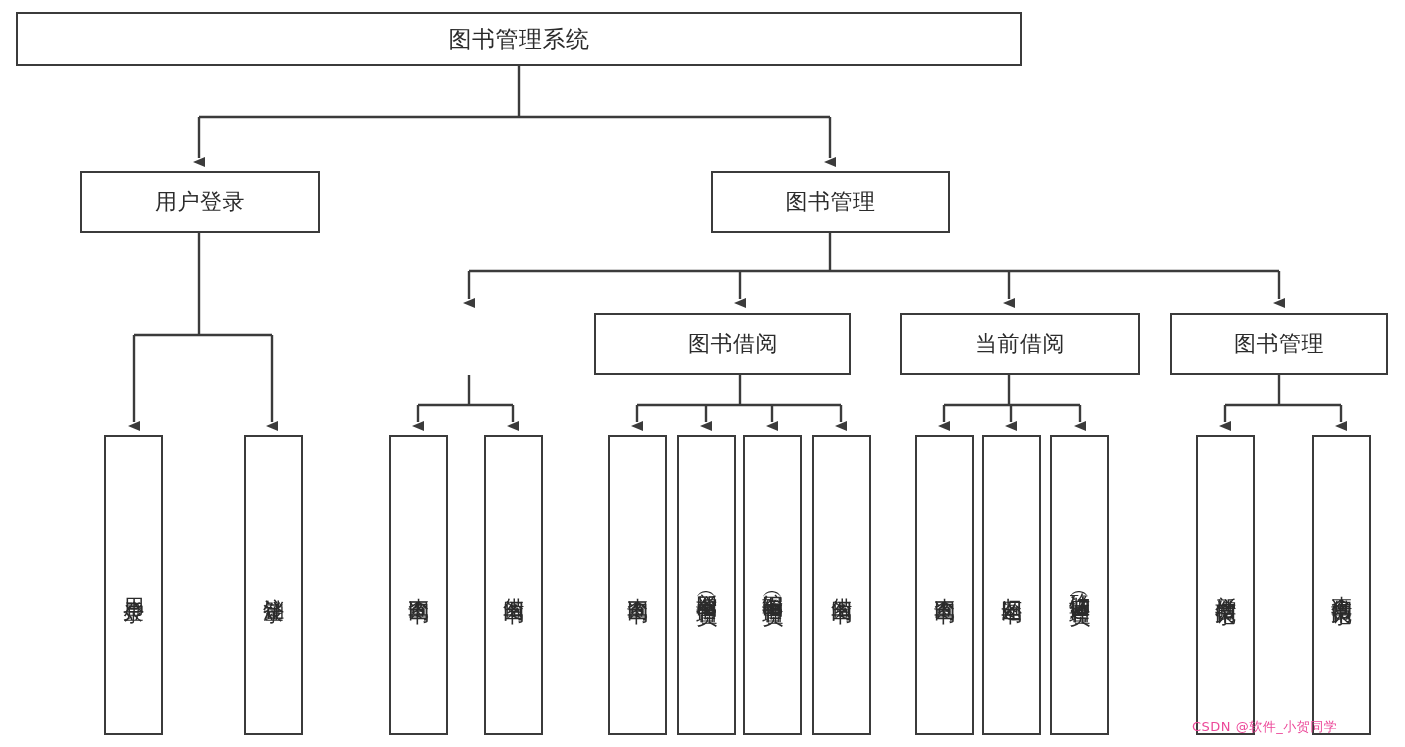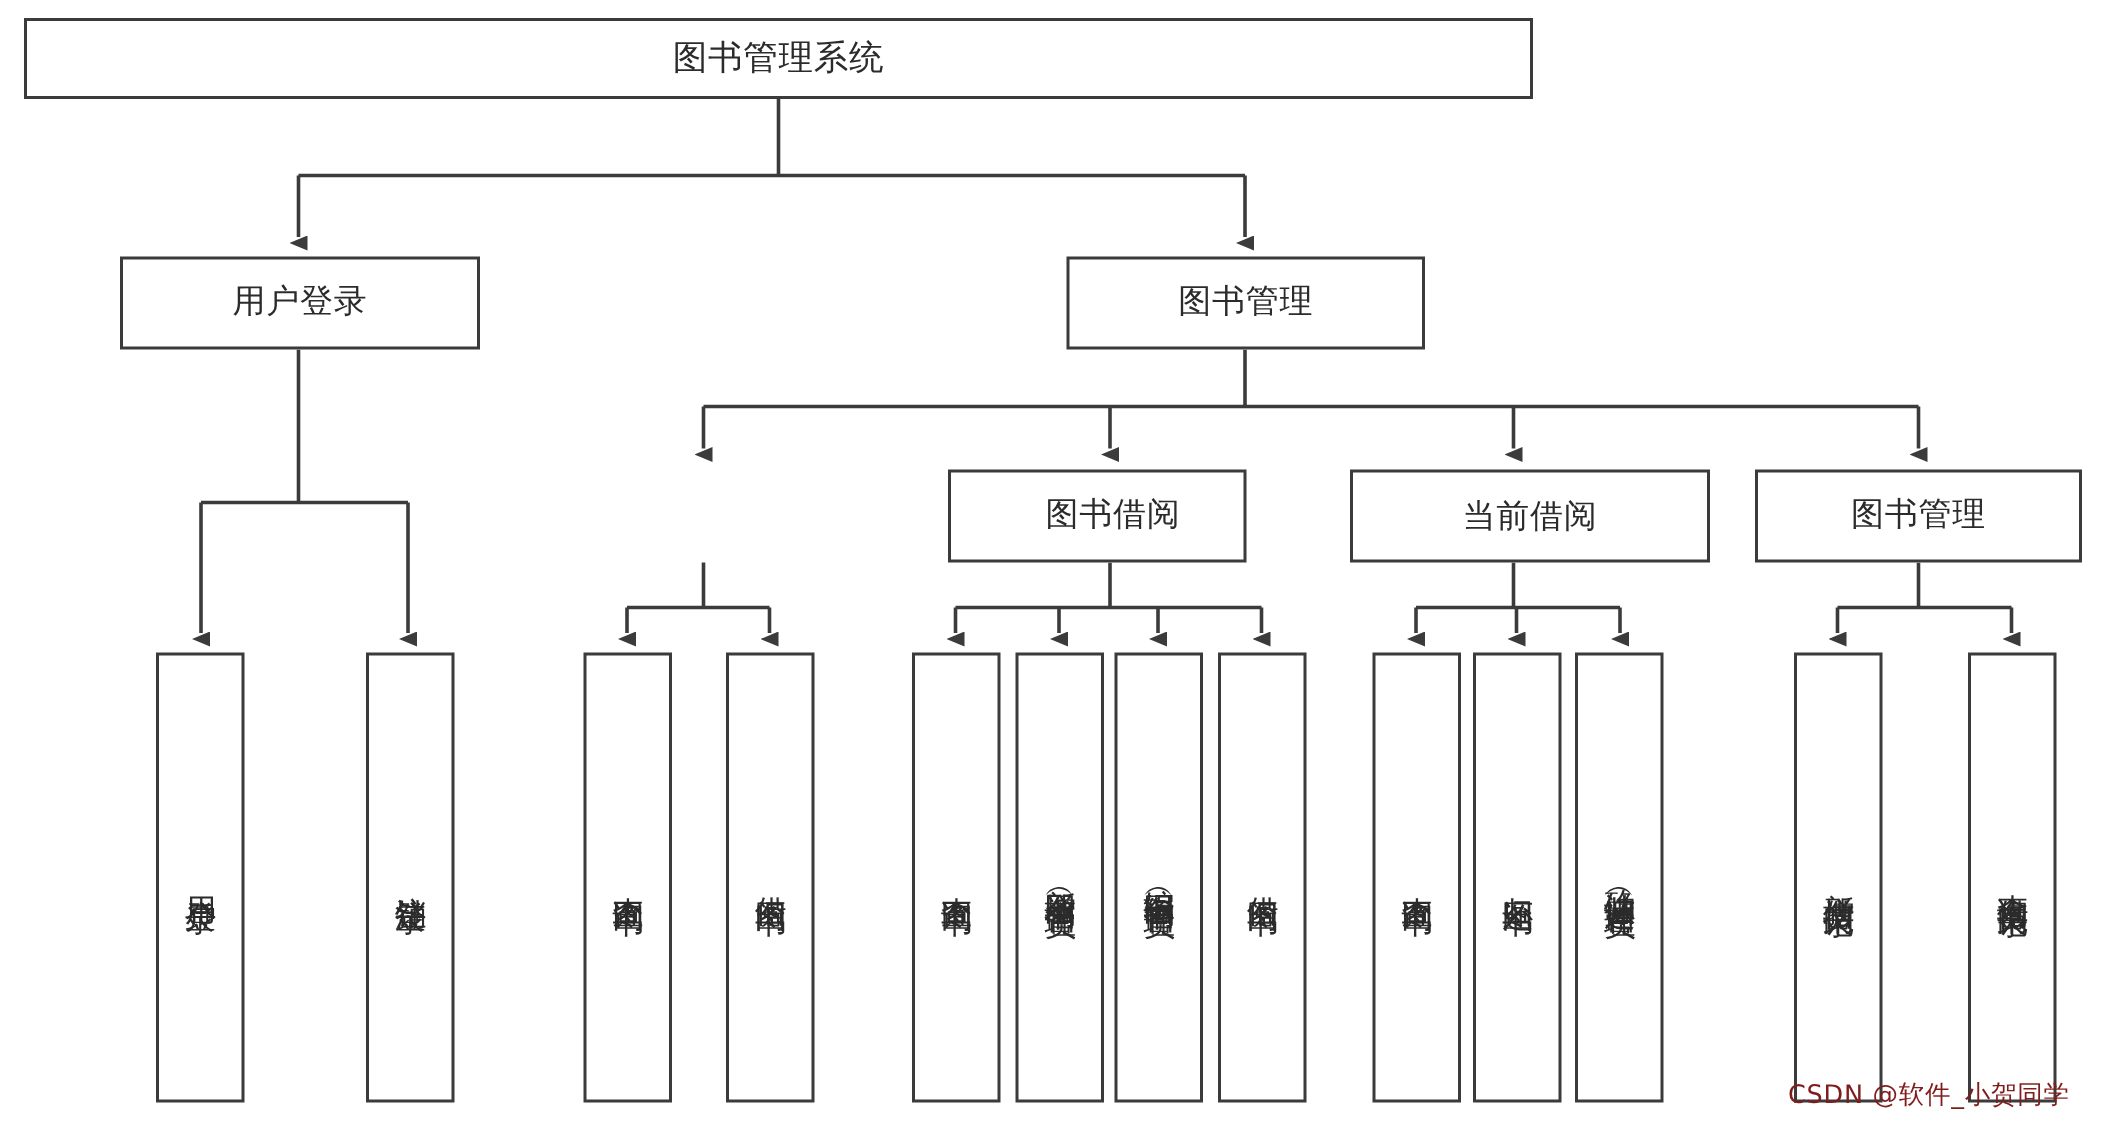--- a/index.html
+++ b/index.html
@@ -53,22 +53,22 @@
     align-items: center;
     justify-content: center;
   }
   .node.vert .vtext {
     writing-mode: vertical-rl;
     text-orientation: upright;
     white-space: nowrap;
   }
   .watermark {
     position: absolute;
-    font-size: 17px;
-    color: #7f1d1d;
+    font-size: 13px;
+    color: #ec4899;
     white-space: nowrap;
     letter-spacing: 0.5px;
   }
 </style>
 </head>
 <body>
 
 <div id="diagram">
 
   <svg id="edges" viewBox="0 0 1405 747" xmlns="http://www.w3.org/2000/svg">
@@ -121,21 +121,21 @@
       <path d="M1225,405 L1225,422" marker-end="url(#arrow)"></path>
       <path d="M1341,405 L1341,422" marker-end="url(#arrow)"></path>
     </g>
   </svg>
 
   <div class="node horiz root" style="left:16px; top:12px; width:1006px; height:54px;">图书管理系统</div>
 
   <div class="node horiz" style="left:80px; top:171px; width:240px; height:62px;">用户登录</div>
   <div class="node horiz" style="left:711px; top:171px; width:239px; height:62px;">图书管理</div>
 
-  <div class="node horiz" style="left:632px; top:313px; width:199px; height:62px;padding-left:21px;">图书借阅</div>
+  <div class="node horiz" style="left:594px; top:313px; width:257px; height:62px;padding-left:21px;">图书借阅</div>
   <div class="node horiz" style="left:900px; top:313px; width:240px; height:62px;font-family:Liberation Serif, serif;">当前借阅</div>
   <div class="node horiz" style="left:1170px; top:313px; width:218px; height:62px;">图书管理</div>
 
   <div class="node vert" style="left:104px; top:435px; width:59px; height:300px;">
     <span class="vtext">用户登录</span>
   </div>
   <div class="node vert" style="left:244px; top:435px; width:59px; height:300px;">
     <span class="vtext">注销登录</span>
   </div>
 

